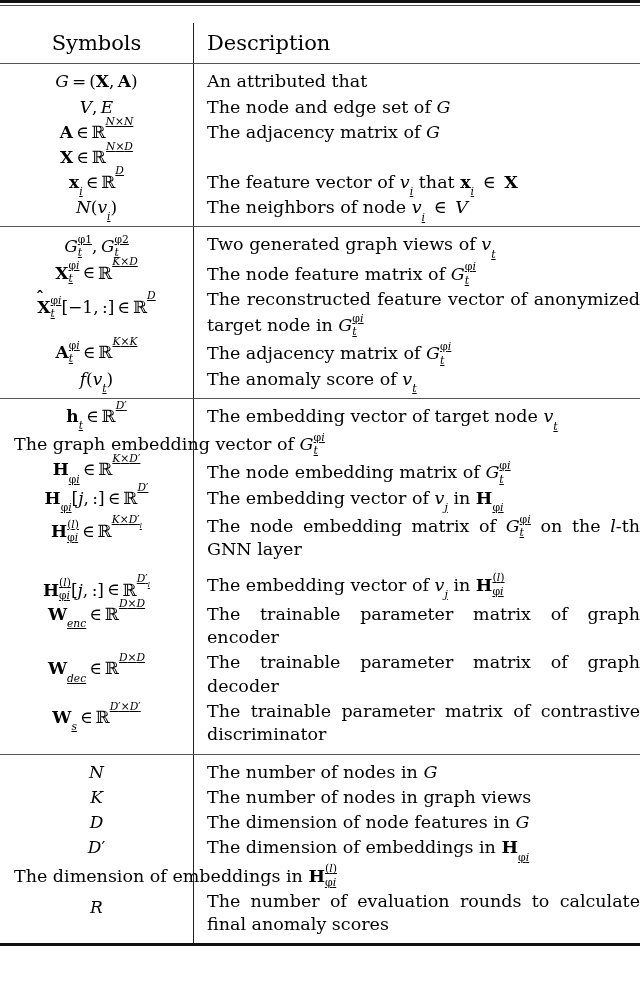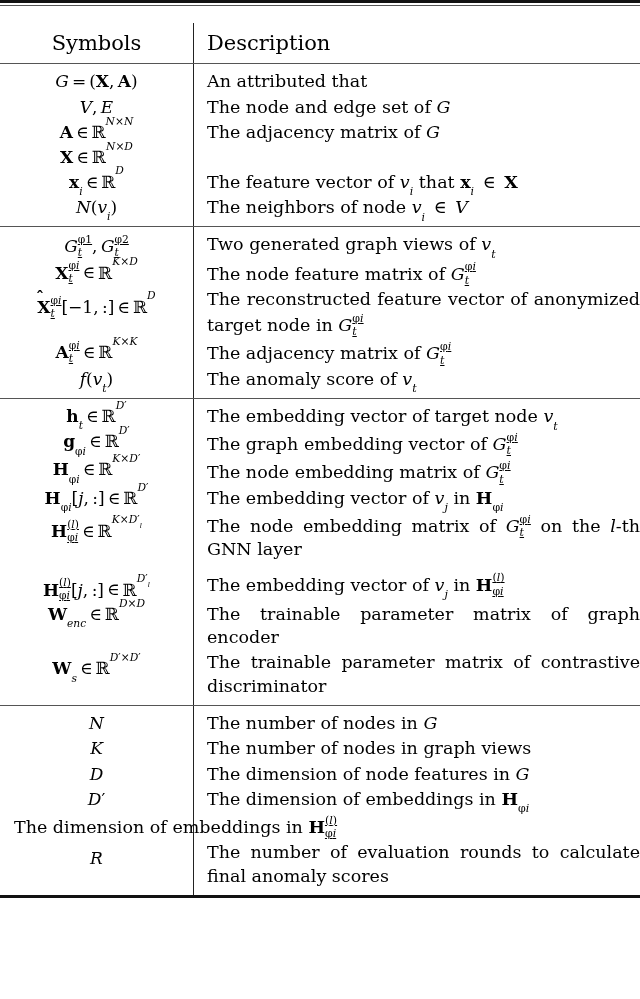--- a/index.html
+++ b/index.html
@@ -117,20 +117,21 @@
   }
   .mbb {                      
     font-family: "DejaVu Serif", "Liberation Serif", serif;
     font-style: normal;
   }
   .op { margin: 0 3px; font-style: normal; }
   sup, sub {
     font-size: 63%;
     line-height: 0;
     position: relative;
+    text-decoration: underline;
   }
   sup { top: -0.62em; }
   sub { bottom: -0.28em; }
   sup .mi, sub .mi { font-style: italic; }
 
   
   .stack {
     display: inline-block;
     vertical-align: baseline;
     text-align: left;
@@ -252,21 +253,20 @@
 
   <div class="section">
     <div class="vrule"></div>
 
     <div class="row">
       <div class="cell-symbol"><span class="mb">h</span><sub><span class="mi">t</span></sub><span class="op">∈</span><span class="mbb">ℝ</span><sup><span class="mi">D</span>′</sup></div>
       <div class="cell-desc one-line">The embedding vector of target node <span class="mi">v</span><sub><span class="mi">t</span></sub></div>
     </div>
 
     <div class="row">
-      <div class="cell-symbol"><span class="mb">g</span><sub>φ<span class="mi">i</span></sub><span class="op">∈</span><span class="mbb">ℝ</span><sup><span class="mi">D</span>′</sup></div>
       <div class="cell-desc one-line">The graph embedding vector of <span class="mcal mi">G</span><span class="stack"><span class="ph">φi</span><span class="up">φ<span class="mi">i</span></span><span class="dn"><span class="mi">t</span></span></span></div>
     </div>
 
     <div class="row">
       <div class="cell-symbol"><span class="mb">H</span><sub>φ<span class="mi">i</span></sub><span class="op">∈</span><span class="mbb">ℝ</span><sup><span class="mi">K</span>×<span class="mi">D</span>′</sup></div>
       <div class="cell-desc one-line">The node embedding matrix of <span class="mcal mi">G</span><span class="stack"><span class="ph">φi</span><span class="up">φ<span class="mi">i</span></span><span class="dn"><span class="mi">t</span></span></span></div>
     </div>
 
     <div class="row">
       <div class="cell-symbol"><span class="mb">H</span><sub>φ<span class="mi">i</span></sub>[<span class="mi">j</span>, :]<span class="op">∈</span><span class="mbb">ℝ</span><sup><span class="mi">D</span>′</sup></div>
@@ -283,20 +283,24 @@
     <div class="row tall">
       <div class="cell-symbol"><span class="mb">H</span><span class="stack"><span class="ph">(l)</span><span class="up">(<span class="mi">l</span>)</span><span class="dn">φ<span class="mi">i</span></span></span>[<span class="mi">j</span>, :]<span class="op">∈</span><span class="mbb">ℝ</span><sup><span class="mi">D</span>′<sub><span class="mi">l</span></sub></sup></div>
       <div class="cell-desc one-line">The embedding vector of <span class="mi">v</span><sub><span class="mi">j</span></sub> in <span class="mb">H</span><span class="stack"><span class="ph">(l)</span><span class="up">(<span class="mi">l</span>)</span><span class="dn">φ<span class="mi">i</span></span></span></div>
     </div>
 
     <div class="row">
       <div class="cell-symbol"><span class="mb">W</span><sub><span class="mi">enc</span></sub><span class="op">∈</span><span class="mbb">ℝ</span><sup><span class="mi">D</span>×<span class="mi">D</span></sup></div>
       <div class="cell-desc">The trainable parameter matrix of graph encoder</div>
     </div>
 
+    <div class="row tall">
+      <div class="cell-symbol"><span class="mb">W</span><sub><span class="mi">dec</span></sub><span class="op">∈</span><span class="mbb">ℝ</span><sup><span class="mi">D</span>×<span class="mi">D</span></sup></div>
+      <div class="cell-desc">The trainable parameter matrix of graph decoder</div>
+    </div>
 
     <div class="row tall">
       <div class="cell-symbol"><span class="mb">W</span><sub><span class="mi">s</span></sub><span class="op">∈</span><span class="mbb">ℝ</span><sup><span class="mi">D</span>′×<span class="mi">D</span>′</sup></div>
       <div class="cell-desc">The trainable parameter matrix of con­trastive discriminator</div>
     </div>
   </div>
 
   <div class="rule-thin"></div>
 
   <div class="section">

